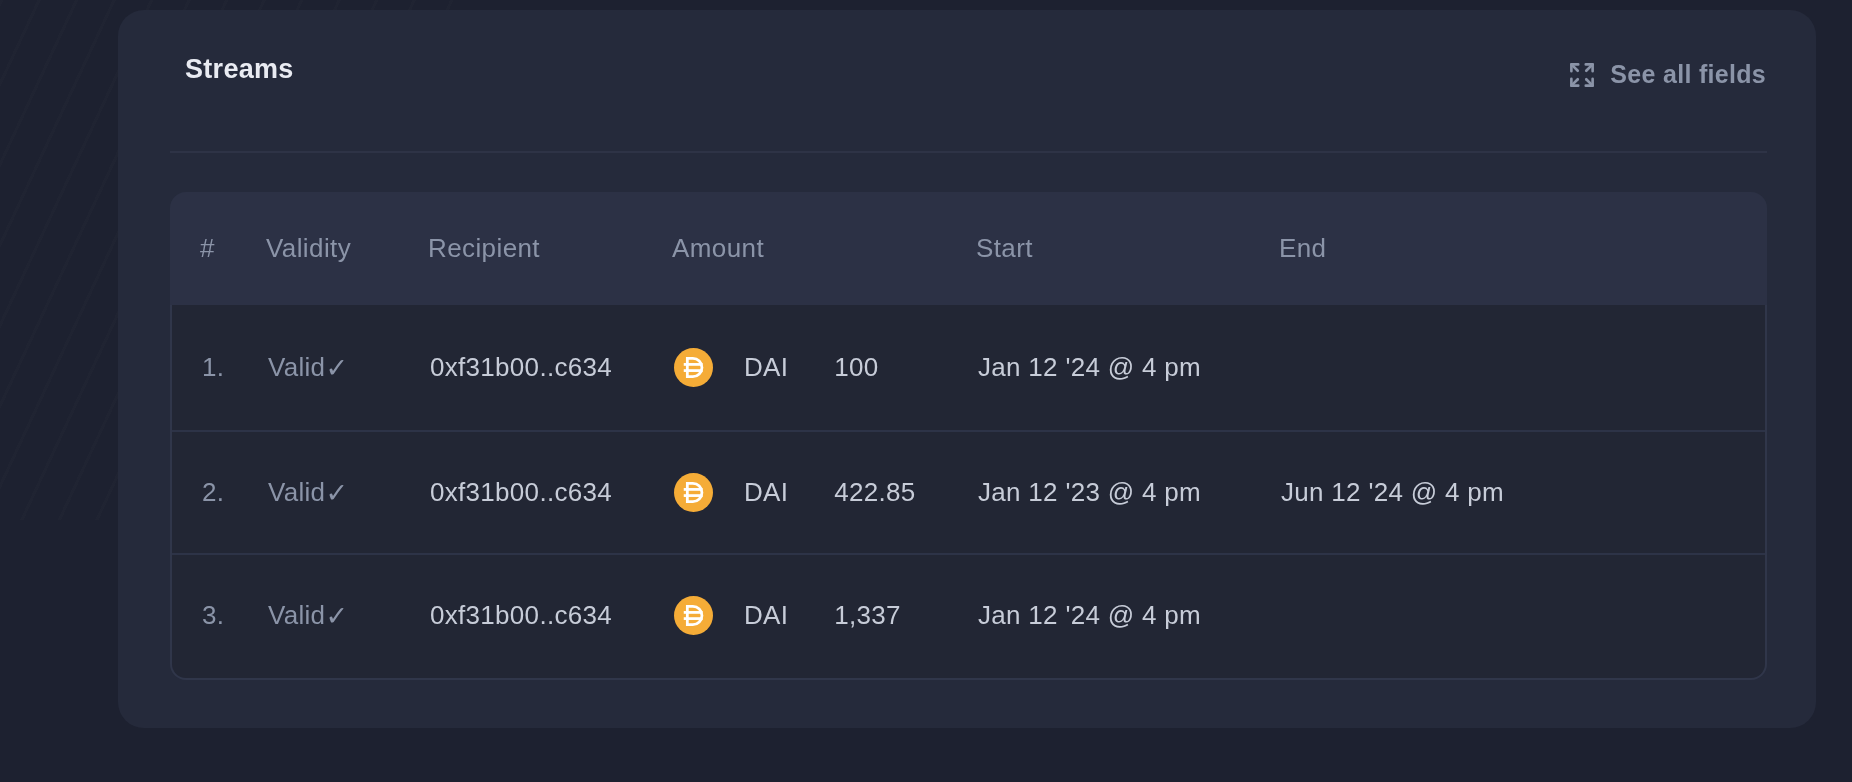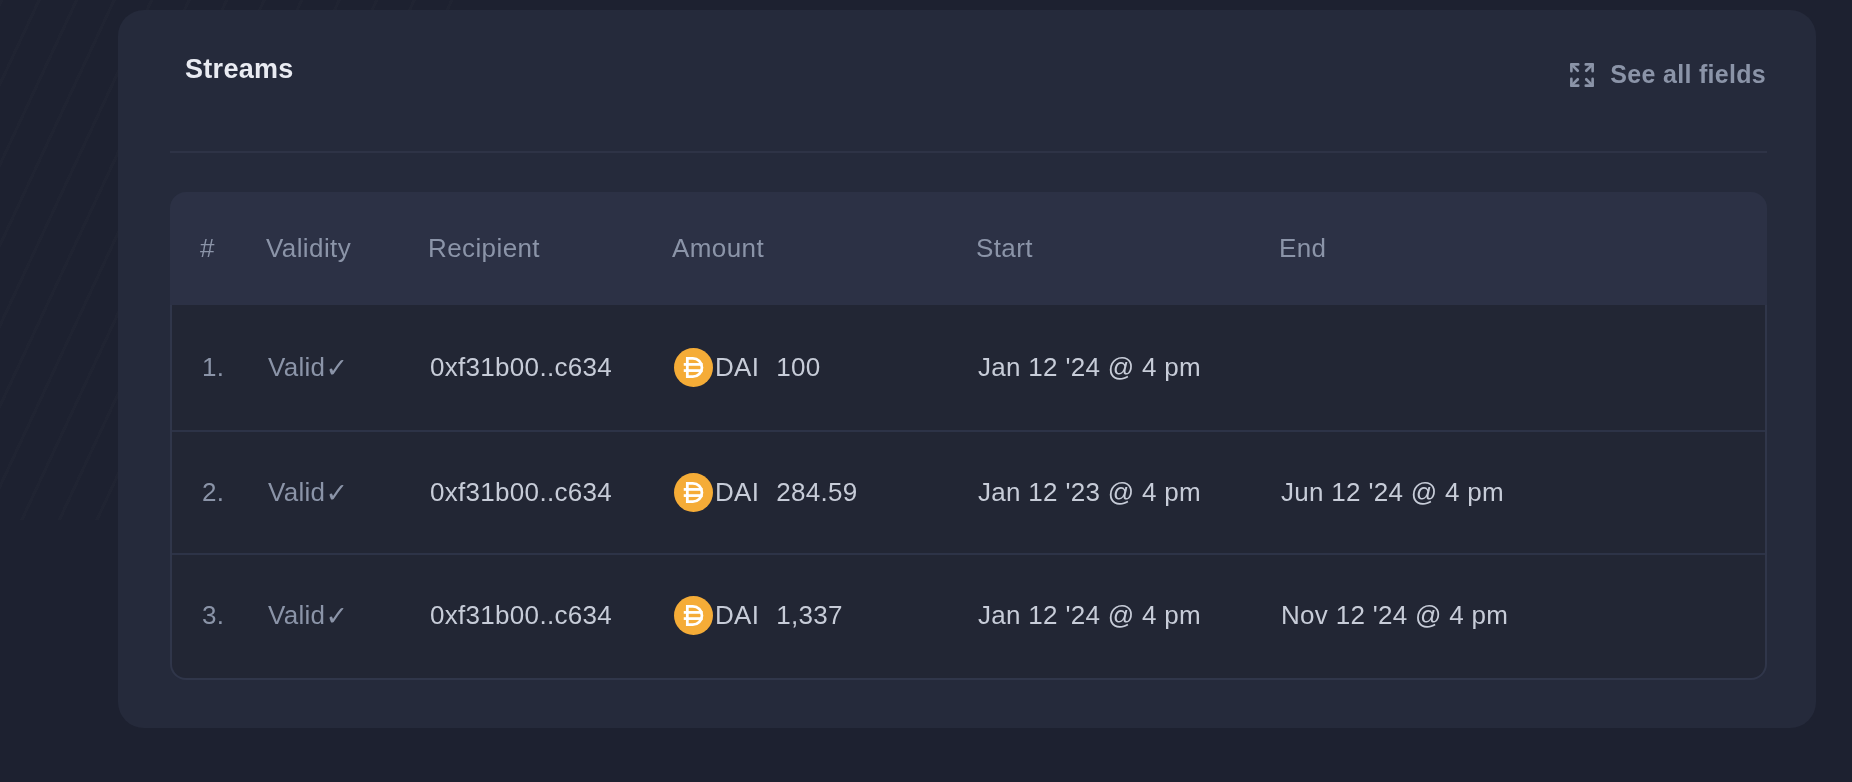--- a/index.html
+++ b/index.html
@@ -79,21 +79,21 @@
   }
 
   .row { height: 125px; color: #c7ccd8; letter-spacing: .3px; }
   .row + .row { border-top: 2px solid #2d3347; height: 123px; }
 
   .cell-muted { color: #8b94a8; }
 
   .validity { display: flex; align-items: center; color: #8b94a8; }
   .check { font-size: 27px; color: #8b94a8; }
 
-  .amount-cell { display: flex; align-items: center; gap: 2px; }
+  .amount-cell { display: flex; align-items: center; gap: 31px; }
   .amount-cell .amt-num { margin-left: 15px; }
   .dai-icon { width: 39px; height: 39px; flex: 0 0 auto; }
 </style>
 </head>
 <body>
 
 <div class="bg-texture"></div>
 
 <div class="card">
 
@@ -158,21 +158,21 @@
         </div>
         <div>0xf31b00..c634</div>
         <div class="amount-cell">
           <svg class="dai-icon" viewBox="0 0 24 24">
             <circle cx="12" cy="12" r="12" fill="#F5AC37"></circle>
             <path d="M8.2 6.4 h3.4 a5.6 5.6 0 0 1 0 11.2 H8.2 z" fill="none" stroke="#ffffff" stroke-width="1.7"></path>
             <line x1="6" y1="10.1" x2="17.6" y2="10.1" stroke="#ffffff" stroke-width="1.7"></line>
             <line x1="6" y1="13.9" x2="17.6" y2="13.9" stroke="#ffffff" stroke-width="1.7"></line>
           </svg>
           <span>DAI</span>
-          <span class="amt-num">284.59</span>
+          <span class="amt-num">422.85</span>
         </div>
         <div>Jan 12 '23 @ 4 pm</div>
         <div>Jun 12 '24 @ 4 pm</div>
       </div>
 
       <div class="row grid-cols">
         <div class="cell-muted">3.</div>
         <div class="validity">
           <span>Valid</span>
           <span class="check">✓</span>
@@ -182,18 +182,17 @@
           <svg class="dai-icon" viewBox="0 0 24 24">
             <circle cx="12" cy="12" r="12" fill="#F5AC37"></circle>
             <path d="M8.2 6.4 h3.4 a5.6 5.6 0 0 1 0 11.2 H8.2 z" fill="none" stroke="#ffffff" stroke-width="1.7"></path>
             <line x1="6" y1="10.1" x2="17.6" y2="10.1" stroke="#ffffff" stroke-width="1.7"></line>
             <line x1="6" y1="13.9" x2="17.6" y2="13.9" stroke="#ffffff" stroke-width="1.7"></line>
           </svg>
           <span>DAI</span>
           <span class="amt-num">1,337</span>
         </div>
         <div>Jan 12 '24 @ 4 pm</div>
-        <div>Nov 12 '24 @ 4 pm</div>
       </div>
 
     </div>
   </div>
 </div>
 
 </body></html>

